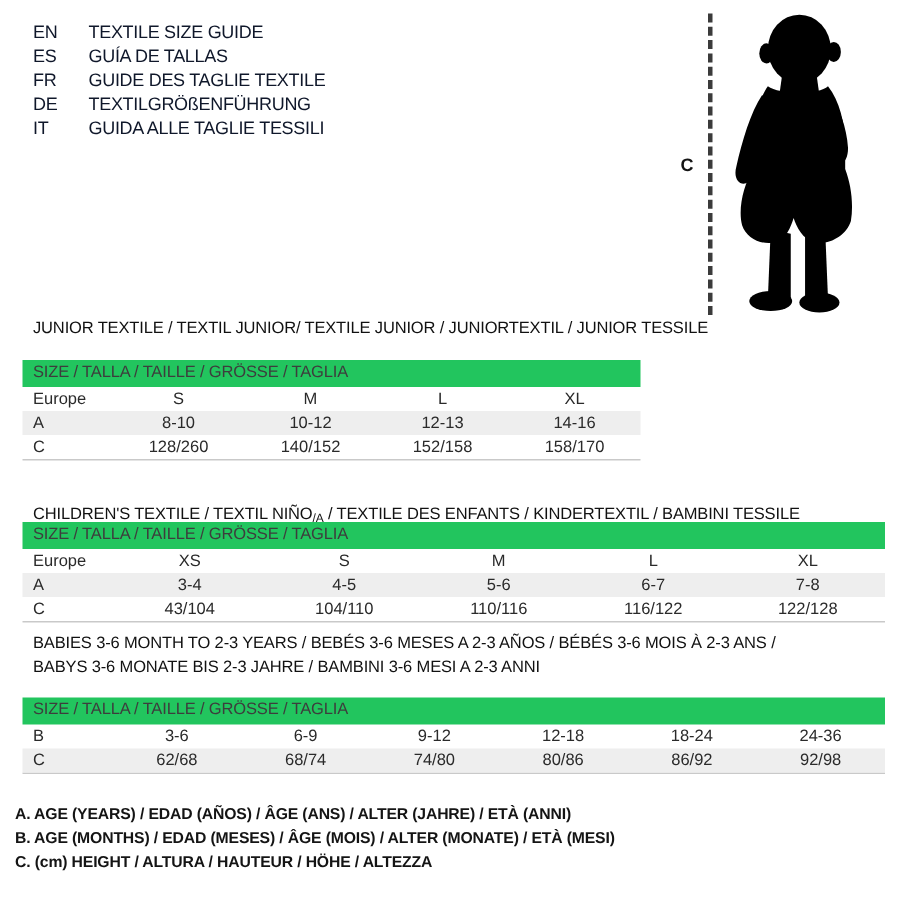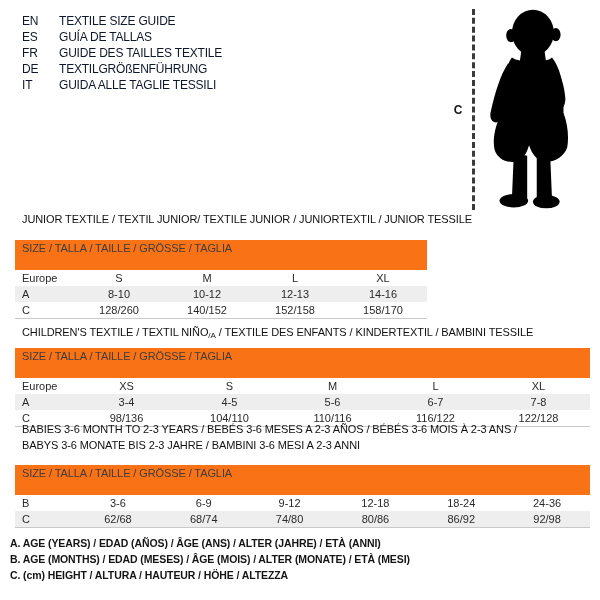--- a/index.html
+++ b/index.html
@@ -17,21 +17,21 @@
   .dashed-line{position:absolute;left:472px;top:9px;height:201px;width:0;border-left:3px dashed #3b3b3b;}
   .measure-label{position:absolute;left:450px;top:103px;width:16px;text-align:center;font-weight:bold;font-size:12px;color:#141414;}
   .silhouette{position:absolute;left:482px;top:6px;}
 
   
   .sec-title{position:absolute;left:22px;font-weight:normal;font-size:11px;letter-spacing:-0.1px;color:#111;line-height:16px;}
   .sub{font-size:8px;vertical-align:-2px;}
 
   
   .tbl{position:absolute;left:15px;border-bottom:1px solid #c9c9c9;}
-  .tbl-head{height:30px;line-height:16px;background:#f97316;color:#3d3d3d;font-size:11px;padding-left:7px;letter-spacing:-0.1px;}
+  .tbl-head{height:18px;line-height:16px;background:#22c55e;color:#3d3d3d;font-size:11px;padding-left:7px;letter-spacing:-0.1px;}
   .row{display:grid;height:16px;line-height:16px;font-size:11px;color:#2a2a2a;}
   .row.alt{background:#eeeeee;}
   .cols4{grid-template-columns:60px repeat(4,1fr);}
   .cols5{grid-template-columns:60px repeat(5,1fr);}
   .cols6{grid-template-columns:60px repeat(6,1fr);}
   .lbl{padding-left:7px;text-align:left;}
   .cell{text-align:center;}
   .w1{width:412px;}
   .w2{width:575px;}
 
@@ -46,21 +46,21 @@
   <div class="legend-row">
     <span class="legend-code">EN</span>
     <span>TEXTILE SIZE GUIDE</span>
   </div>
   <div class="legend-row">
     <span class="legend-code">ES</span>
     <span>GUÍA DE TALLAS</span>
   </div>
   <div class="legend-row">
     <span class="legend-code">FR</span>
-    <span>GUIDE DES TAILLES TEXTILE</span>
+    <span>GUIDE DES TAGLIE TEXTILE</span>
   </div>
   <div class="legend-row">
     <span class="legend-code">DE</span>
     <span>TEXTILGRÖßENFÜHRUNG</span>
   </div>
   <div class="legend-row">
     <span class="legend-code">IT</span>
     <span>GUIDA ALLE TAGLIE TESSILI</span>
   </div>
 </div>
@@ -103,21 +103,21 @@
   </div>
   <div class="row cols4">
     <span class="lbl">C</span>
     <span class="cell">128/260</span>
     <span class="cell">140/152</span>
     <span class="cell">152/158</span>
     <span class="cell">158/170</span>
   </div>
 </div>
 
-<div class="sec-title" style="top:324px;text-align:right;">
+<div class="sec-title" style="top:335px;text-align:right;">
   <span>CHILDREN'S TEXTILE / TEXTIL NIÑO</span><span class="sub">/A</span><span> / TEXTILE DES ENFANTS / KINDERTEXTIL / BAMBINI TESSILE</span>
 </div>
 <div class="tbl w2" style="top:348px;">
   <div class="tbl-head">SIZE / TALLA / TAILLE / GRÖSSE / TAGLIA</div>
   <div class="row cols5">
     <span class="lbl">Europe</span>
     <span class="cell">XS</span>
     <span class="cell">S</span>
     <span class="cell">M</span>
     <span class="cell">L</span>
@@ -126,21 +126,21 @@
   <div class="row cols5 alt">
     <span class="lbl">A</span>
     <span class="cell">3-4</span>
     <span class="cell">4-5</span>
     <span class="cell">5-6</span>
     <span class="cell">6-7</span>
     <span class="cell">7-8</span>
   </div>
   <div class="row cols5">
     <span class="lbl">C</span>
-    <span class="cell">98/136</span>
+    <span class="cell">43/104</span>
     <span class="cell">104/110</span>
     <span class="cell">110/116</span>
     <span class="cell">116/122</span>
     <span class="cell">122/128</span>
   </div>
 </div>
 
 <div class="sec-title" style="top:421px;">
   <div>BABIES 3-6 MONTH TO 2-3 YEARS / BEBÉS 3-6 MESES A 2-3 AÑOS / BÉBÉS 3-6 MOIS À 2-3 ANS /</div>
   <div>BABYS 3-6 MONATE BIS 2-3 JAHRE / BAMBINI 3-6 MESI A 2-3 ANNI</div>

